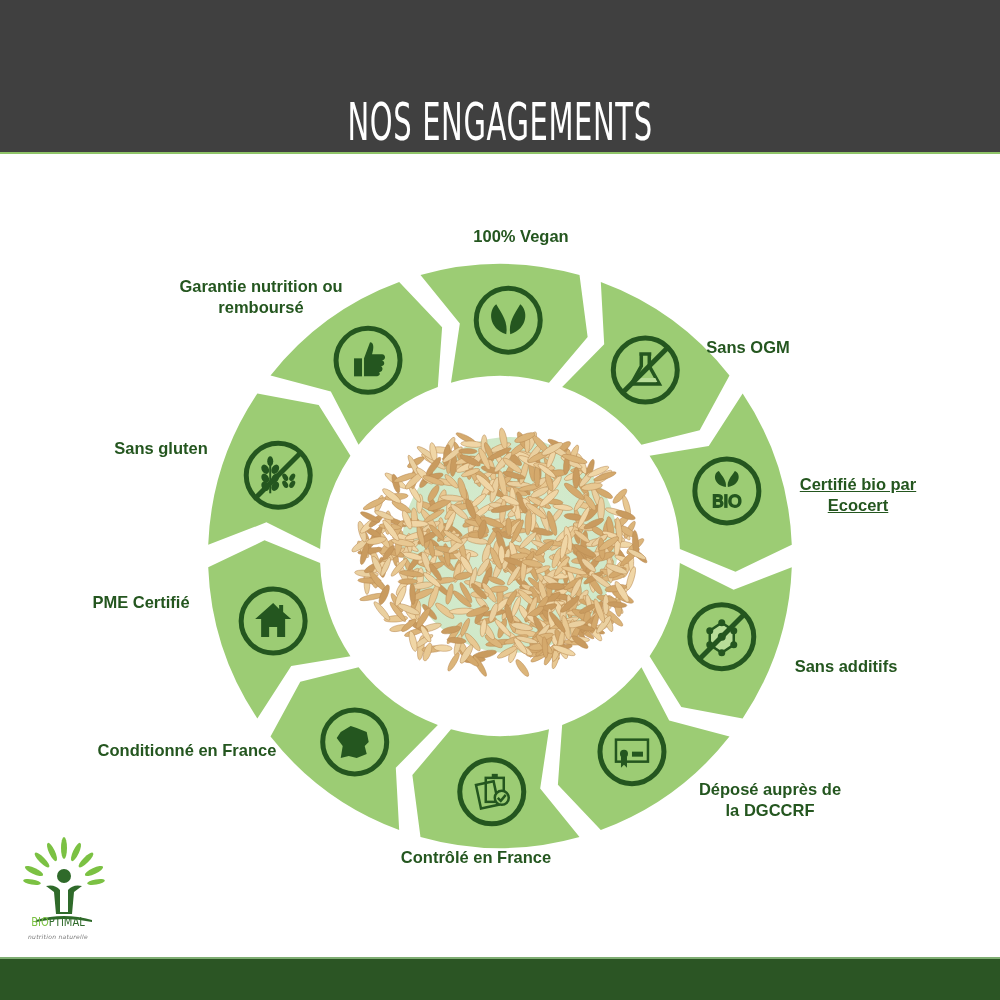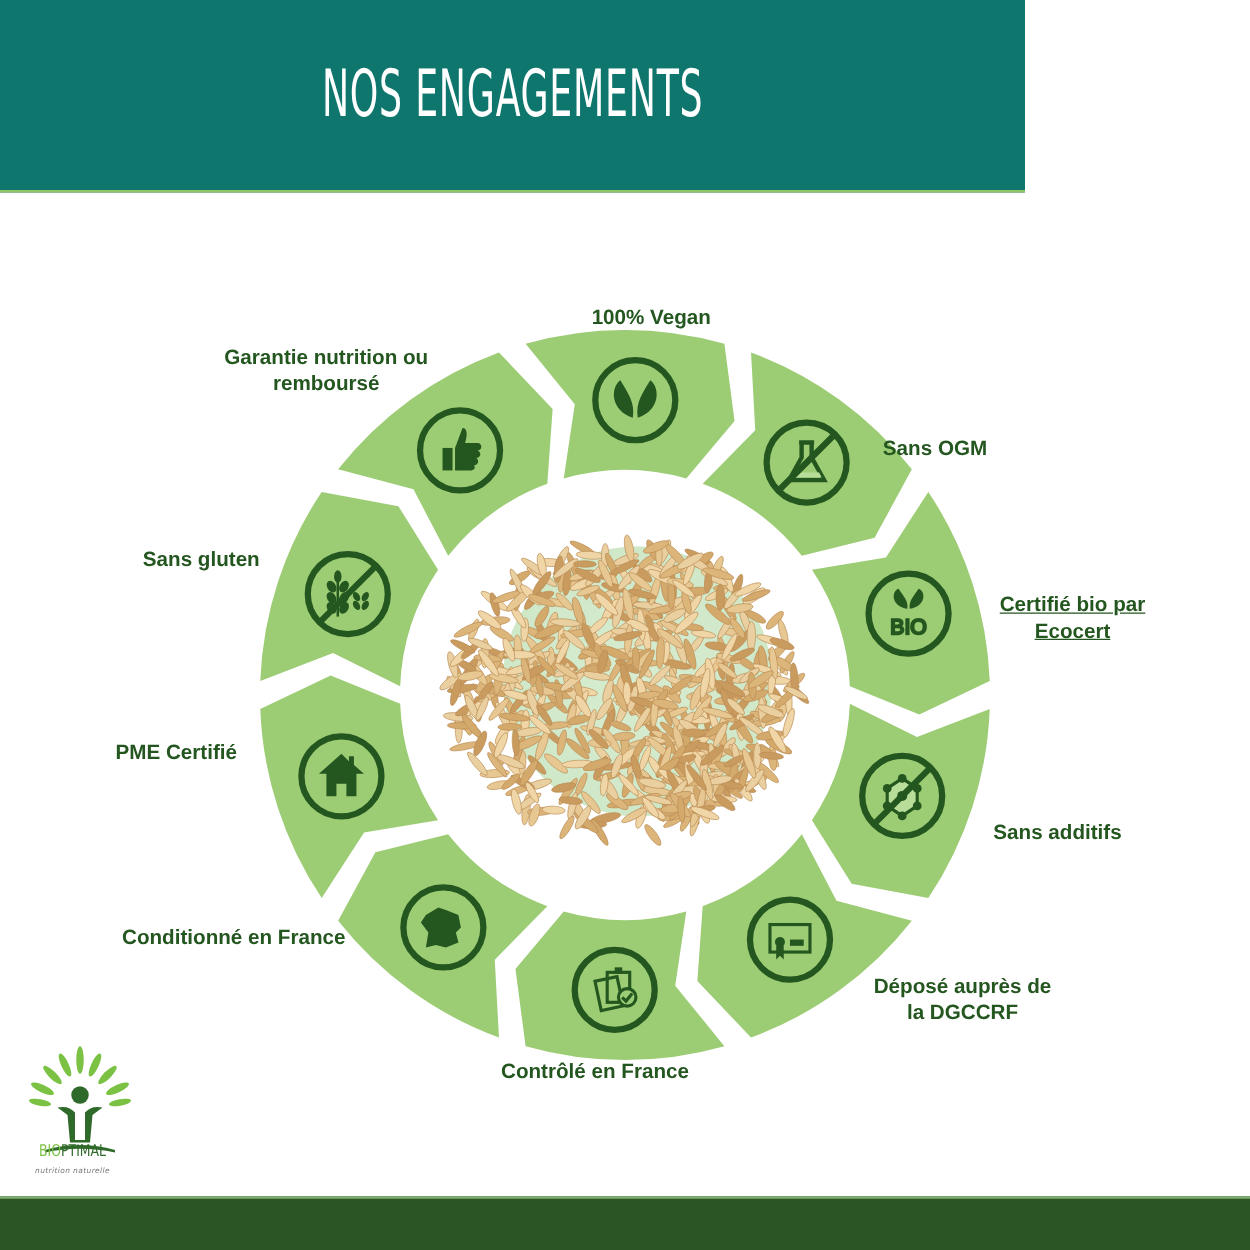--- a/index.html
+++ b/index.html
@@ -1,17 +1,17 @@
 <!DOCTYPE html>
 <html><head>
 <meta charset="utf-8">
 <style>
   html, body { margin:0; padding:0; }
   body { width:1000px; height:1000px; position:relative; background:#ffffff; overflow:hidden; font-family:"DejaVu Sans", sans-serif; }
-  .header { position:absolute; left:0; top:0; width:820px; height:152px; background:#0f766e; display:flex; align-items:center; justify-content:center; border-bottom:2px solid #8fc468; }
+  .header { position:absolute; left:0; top:0; width:1000px; height:152px; background:#404040; display:flex; align-items:flex-end; justify-content:center; border-bottom:2px solid #8fc468; }
   .title { color:#ffffff; font-family:"DejaVu Sans Condensed","DejaVu Sans", sans-serif; font-size:52px; letter-spacing:1px; transform:scaleX(0.62); font-weight:normal; }
   .footer { position:absolute; left:0; top:957px; width:1000px; height:43px; background:#2b5524; border-top:2px solid #7fae73; }
   .ring { position:absolute; left:0; top:0; }
   .label { position:absolute; color:#24561f; font-family:"Liberation Sans", sans-serif; font-weight:bold; font-size:16.5px; line-height:21px; text-align:center; white-space:nowrap; transform:translateX(-50%); }
   .logo { position:absolute; left:22px; top:824px; width:84px; height:120px; }
   .logo-text { position:absolute; left:24px; top:914px; width:80px; text-align:center; font-family:"DejaVu Sans Condensed","DejaVu Sans", sans-serif; font-size:13px; color:#2f6a2a; letter-spacing:0px; transform:scaleX(0.85); transform-origin:left center; }
   .logo-text .bio { color:#7bc143; }
   .logo-sub { position:absolute; left:28px; top:933px; width:80px; font-family:"DejaVu Sans", sans-serif; font-style:italic; font-size:6px; color:#777; letter-spacing:0.3px; }
 </style>
 </head>
@@ -737,22 +737,22 @@
         <line x1="-22" y1="22" x2="22" y2="-22" stroke="#24561f" stroke-width="5"></line>
       </g>
       <g transform="translate(368.03047478090366,360.34713287701027)">
         <circle r="32" fill="none" stroke="#24561f" stroke-width="5"></circle>
         <path d="M-14 -2 L-6 -2 L-6 16 L-14 16 Z" fill="#24561f"></path>
         <path d="M-4 -2 L2 -18 C6 -18 6 -12 4 -6 L14 -6 C18 -6 18 0 14 0 C18 2 16 6 13 6 C16 8 14 12 11 12 C13 14 11 16 8 16 L-4 16 Z" fill="#24561f"></path>
       </g>
     </g>
 </svg>
 
-<div class="label" style="left:521px; top:244px;">100% Vegan</div>
-<div class="label" style="left:748px; top:337px;margin-top:12px;">Sans OGM</div>
+<div class="label" style="left:521px; top:226px;">100% Vegan</div>
+<div class="label" style="left:748px; top:337px;">Sans OGM</div>
 <div class="label" style="left:858px; top:474px;text-decoration:underline;">
   <div>Certifié bio par</div>
   <div>Ecocert</div>
 </div>
 <div class="label" style="left:846px; top:656px;">Sans additifs</div>
 <div class="label" style="left:770px; top:779px;">
   <div>Déposé auprès de</div>
   <div>la DGCCRF</div>
 </div>
 <div class="label" style="left:476px; top:847px;">Contrôlé en France</div>

